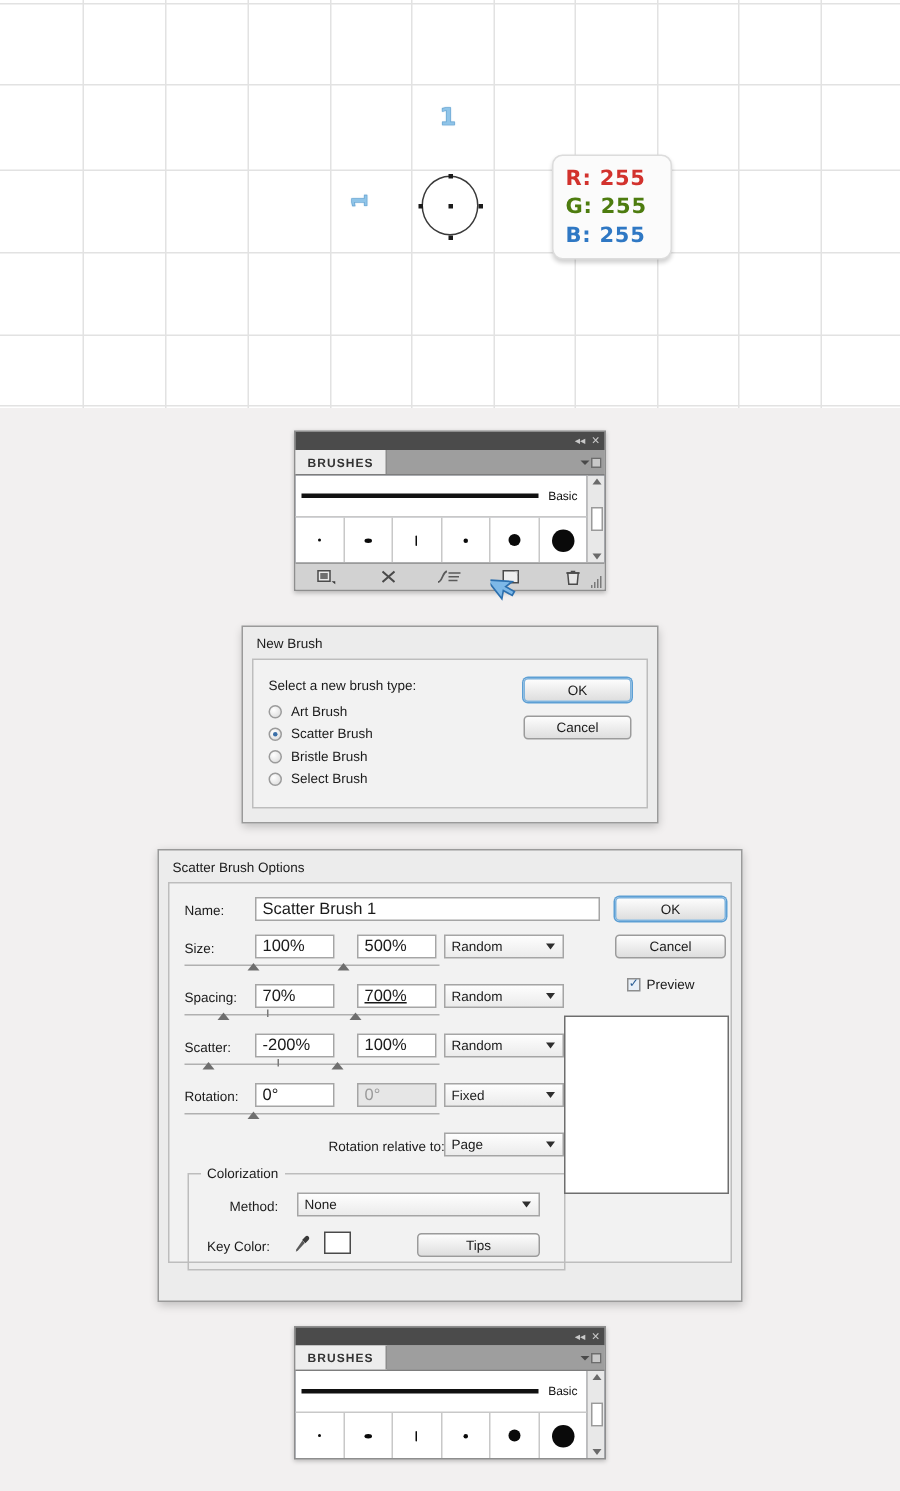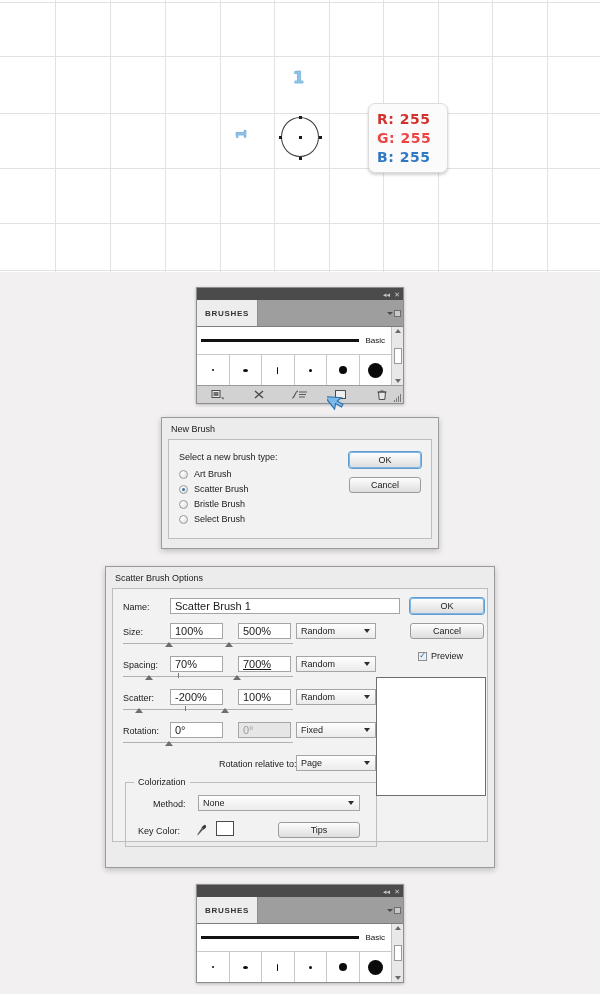--- a/index.html
+++ b/index.html
@@ -63,39 +63,39 @@
     border-radius: 7px;
     box-shadow: 0 2px 3px rgba(0,0,0,0.18);
     padding: 6px 0 0 8px;
   }
   .rgb-line {
     font-family: "DejaVu Sans", sans-serif;
     font-weight: bold; font-size: 14px;
     line-height: 19px; letter-spacing: 0.5px;
   }
   .rgb-r { color: #d2322d; }
-  .rgb-g { color: #ef4444; }
+  .rgb-g { color: #4d7c0f; }
   .rgb-b { color: #2f78c4; }
 
   
   .brushes-panel {
     position: absolute;
     width: 208px;
     background: #d6d6d6;
     border: 1px solid #8e8e8e;
     box-shadow: 0 1px 3px rgba(0,0,0,0.25);
   }
   .bp-titlebar {
     height: 12px; background: #4b4b4b;
     display: flex; align-items: center; justify-content: flex-end;
     padding-right: 3px; gap: 4px;
   }
   .bp-tb-icon { color: #c9c9c9; font-size: 7px; line-height: 7px; cursor: default; }
   .bp-tabrow {
-    height: 27px; background: #9e9e9e;
+    height: 17px; background: #9e9e9e;
     display: flex; align-items: stretch;
     border-bottom: 1px solid #7d7d7d;
   }
   .bp-tab {
     background: #ededed; color: #333;
     font-size: 8px; font-weight: bold; letter-spacing: 0.7px;
     display: flex; align-items: center; padding: 0 8px;
     border-right: 1px solid #8b8b8b;
   }
   .bp-tab-fill { flex: 1; background: #9e9e9e; }

